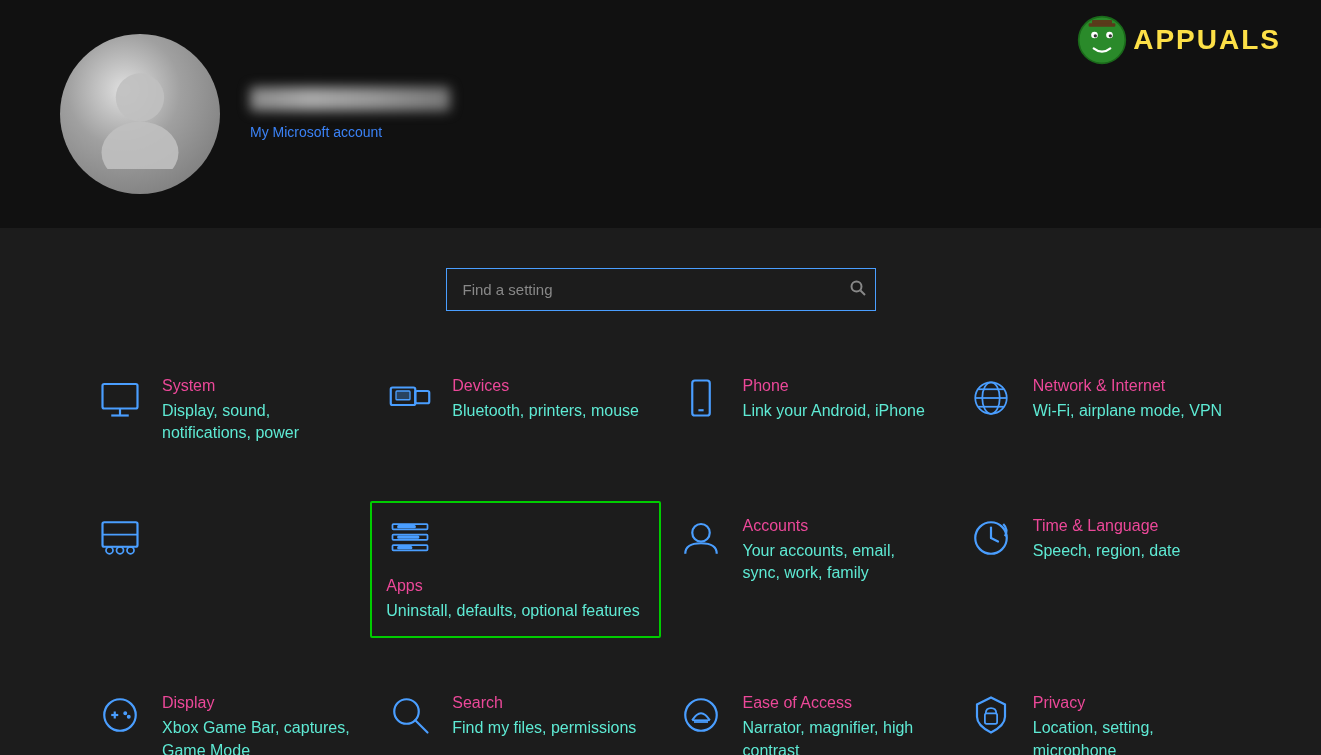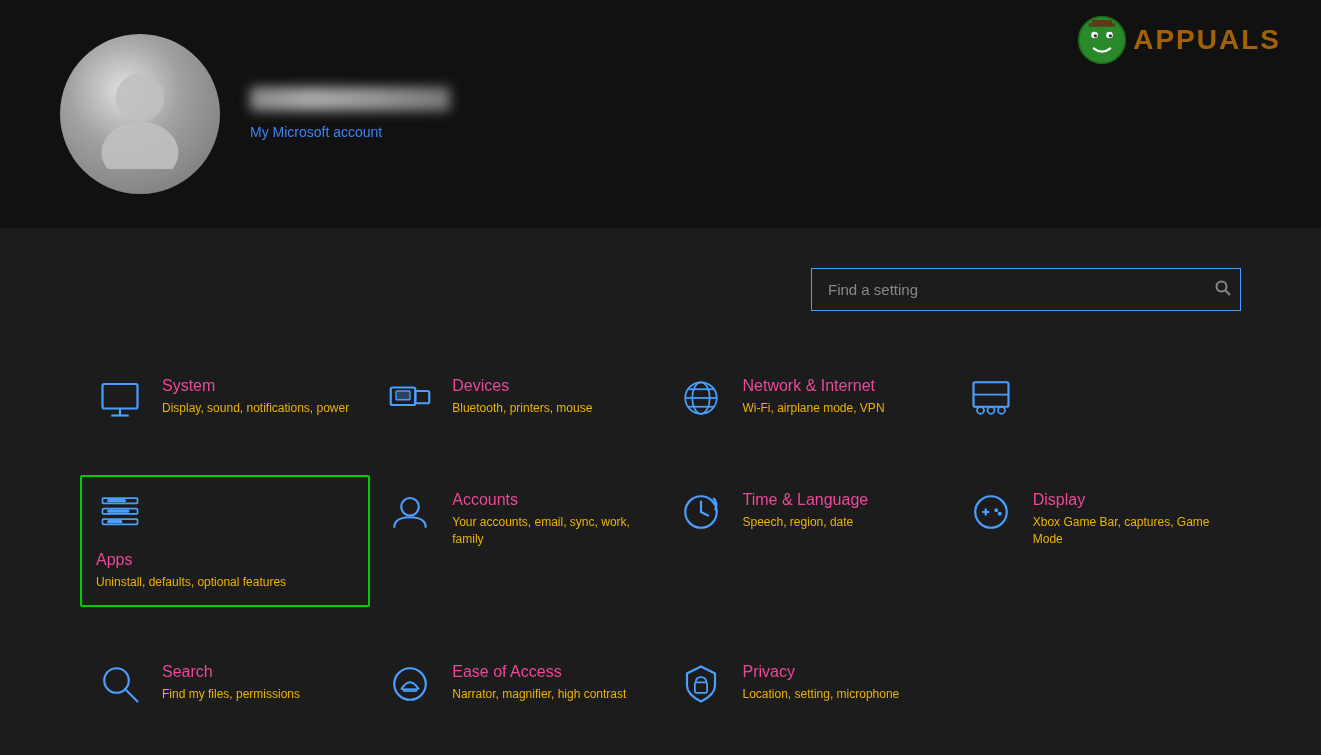--- a/index.html
+++ b/index.html
@@ -70,21 +70,21 @@
       cursor: pointer;
     }
 
     
     .watermark {
       position: absolute;
       top: 15px;
       right: 40px;
       font-size: 28px;
       font-weight: bold;
-      color: #a16207;
+      color: #fde047;
       letter-spacing: 2px;
       display: flex;
       align-items: center;
       gap: 6px;
     }
 
     .watermark-icon {
       width: 50px;
       height: 50px;
     }
@@ -93,21 +93,21 @@
     .main {
       background-color: #1c1c1c;
       padding: 40px 80px;
       height: calc(755px - 228px);
       overflow: hidden;
     }
 
     
     .search-container {
       display: flex;
-      justify-content: flex-end;
+      justify-content: center;
       margin-bottom: 50px;
     }
 
     .search-wrapper {
       position: relative;
       width: 430px;
     }
 
     .search-input {
       width: 100%;
@@ -173,22 +173,22 @@
     }
 
     .setting-title {
       font-size: 16px;
       font-weight: 400;
       color: #ec4899;
       margin-bottom: 5px;
     }
 
     .setting-desc {
-      font-size: 12px;
-      color: #eab308;
+      font-size: 16px;
+      color: #5eead4;
       line-height: 1.4;
     }
 
     
     svg.setting-svg {
       width: 42px;
       height: 42px;
       fill: none;
       stroke: #4a9eff;
       stroke-width: 1.5;
@@ -265,20 +265,32 @@
           </svg>
       </div>
       <div class="setting-text">
         <div class="setting-title">Devices</div>
         <div class="setting-desc">Bluetooth, printers, mouse</div>
       </div>
     </div>
       <div class="setting-item">
       <div class="setting-icon">
         <svg class="setting-svg" viewBox="0 0 48 48">
+            <rect x="14" y="4" width="20" height="40" rx="3" stroke="#4a9eff" stroke-width="2.5"></rect>
+            <line x1="21" y1="38" x2="27" y2="38" stroke="#4a9eff" stroke-width="2.5"></line>
+          </svg>
+      </div>
+      <div class="setting-text">
+        <div class="setting-title">Phone</div>
+        <div class="setting-desc">Link your Android, iPhone</div>
+      </div>
+    </div>
+      <div class="setting-item">
+      <div class="setting-icon">
+        <svg class="setting-svg" viewBox="0 0 48 48">
             <circle cx="24" cy="24" r="18" stroke="#4a9eff" stroke-width="2"></circle>
             <ellipse cx="24" cy="24" rx="10" ry="18" stroke="#4a9eff" stroke-width="2"></ellipse>
             <line x1="6" y1="24" x2="42" y2="24" stroke="#4a9eff" stroke-width="2"></line>
             <line x1="9" y1="14" x2="39" y2="14" stroke="#4a9eff" stroke-width="2"></line>
             <line x1="9" y1="34" x2="39" y2="34" stroke="#4a9eff" stroke-width="2"></line>
           </svg>
       </div>
       <div class="setting-text">
         <div class="setting-title">Network &amp; Internet</div>
         <div class="setting-desc">Wi-Fi, airplane mode, VPN</div>

